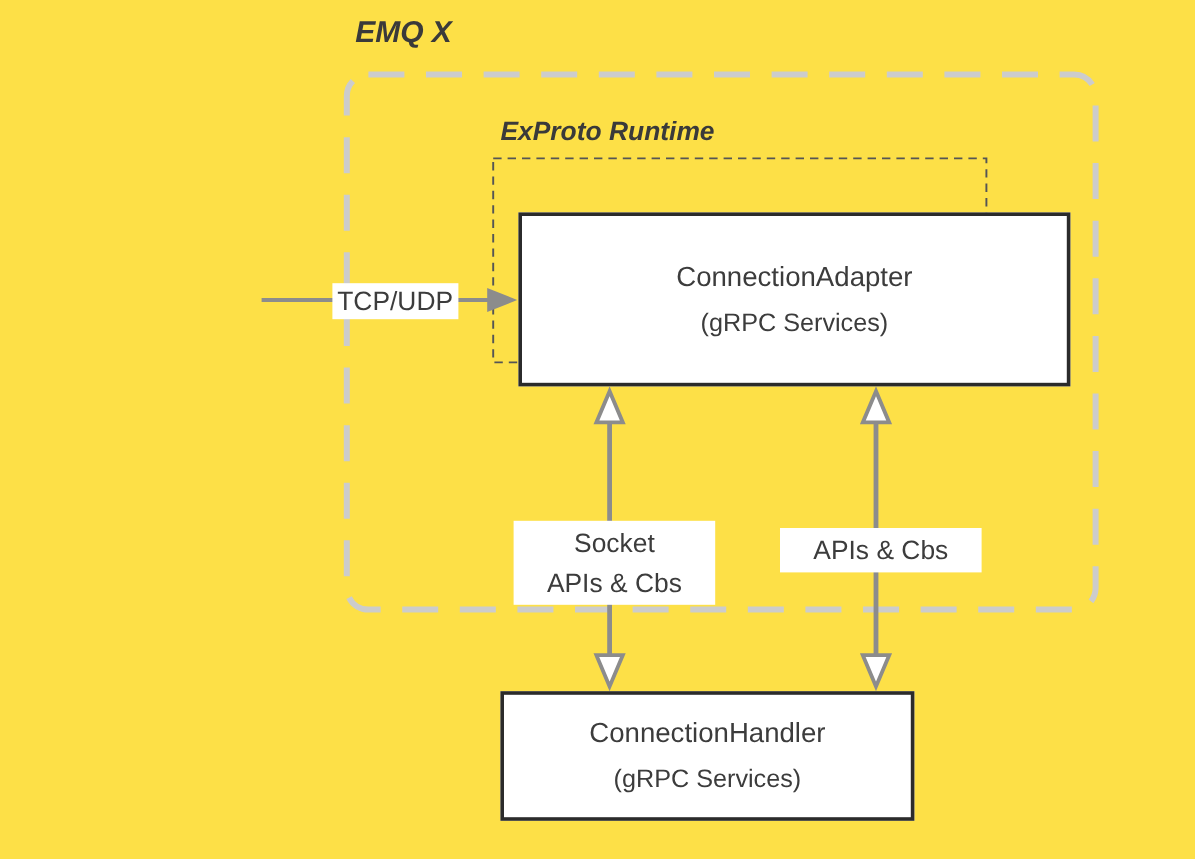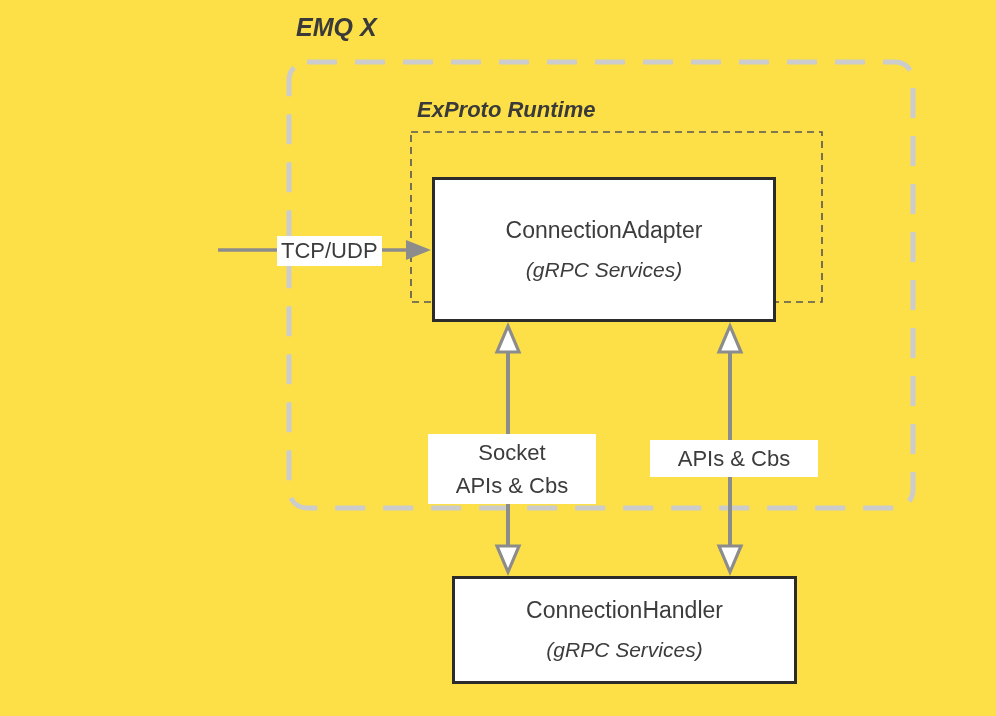--- a/index.html
+++ b/index.html
@@ -33,21 +33,20 @@
     box-sizing: border-box;
   }
   .node-title {
     font-size: 23px;
     color: #3c3c3c;
     line-height: 1.3;
     white-space: nowrap;
   }
   .node-subtitle {
     font-size: 21px;
-    font-style: italic;
     color: #3c3c3c;
     line-height: 1.3;
     margin-top: 10px;
     white-space: nowrap;
   }
   .region-label {
     position: absolute;
     font-style: italic;
     font-weight: 600;
     color: #3a3a3a;
@@ -92,25 +91,25 @@
   }
   .device-box {
     left: 22px;
     top: 223px;
     width: 196px;
     height: 53px;
   }
   .adapter-box {
     left: 432px;
     top: 177px;
-    width: 344px;
+    width: 460px;
     height: 145px;
   }
   .handler-box {
-    left: 452px;
+    left: 417px;
     top: 576px;
     width: 345px;
     height: 108px;
   }
 </style>
 </head>
 <body>
 
 <div class="canvas">
 

